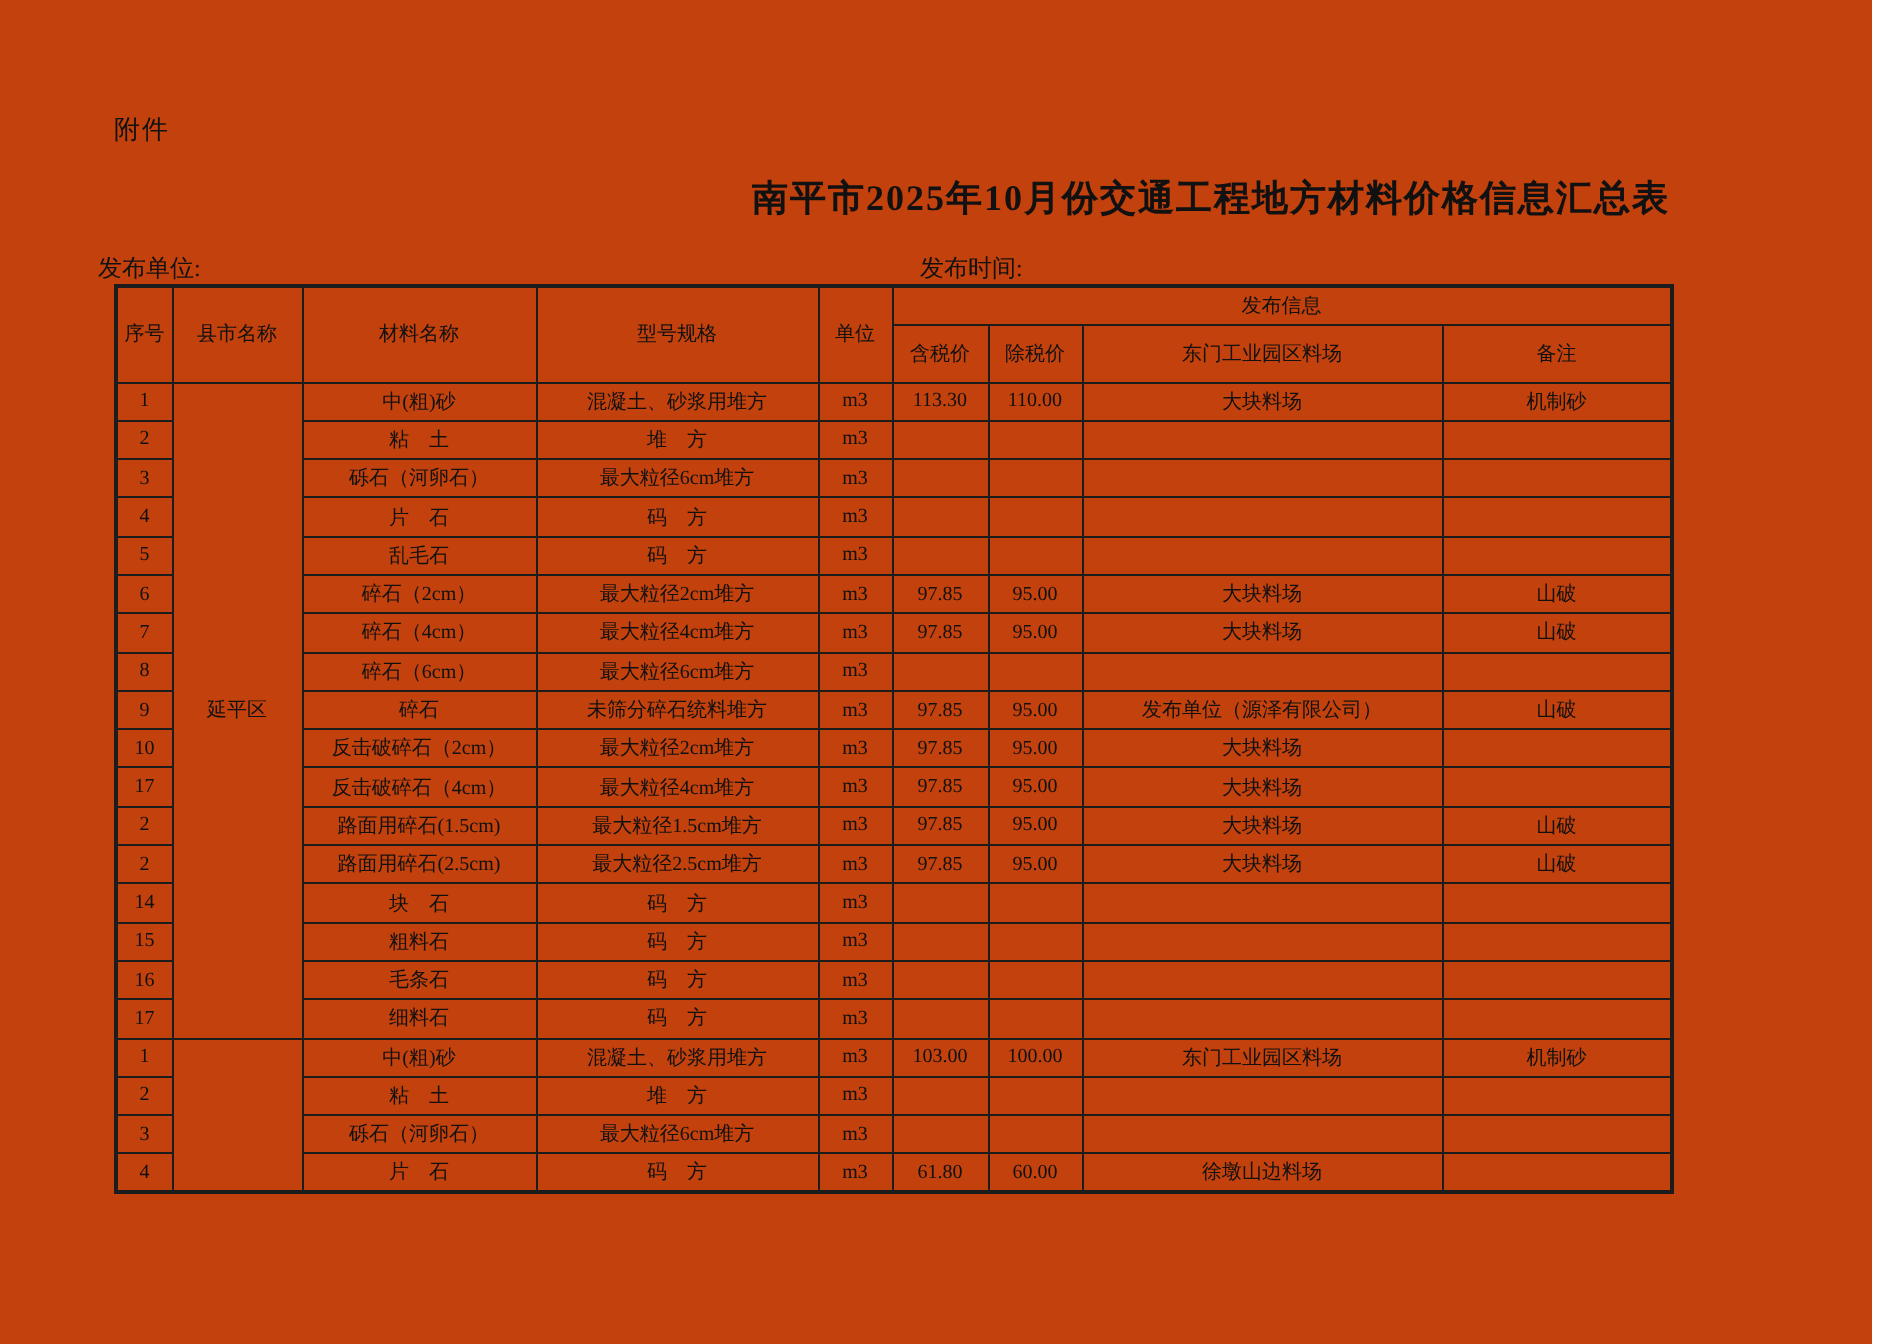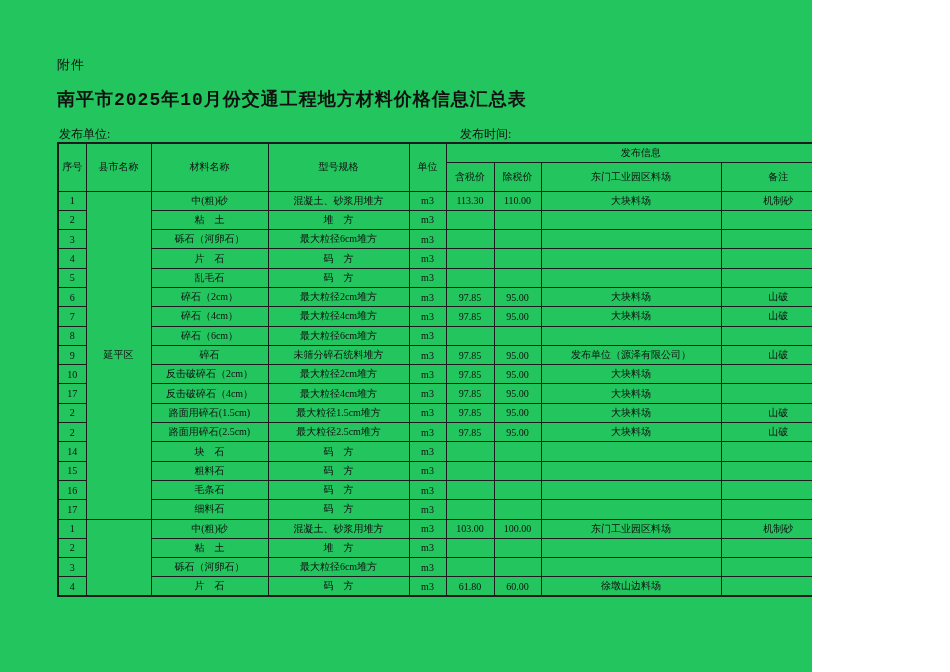--- a/index.html
+++ b/index.html
@@ -2,28 +2,28 @@
 <html><head>
 <meta charset="utf-8">
 <style>
   * { margin:0; padding:0; box-sizing:border-box; }
   html,body { background:#ffffff; }
   body {
     width:950px; height:672px;
     font-family:"Liberation Serif","DejaVu Serif",serif;
     color:#111111;
   }
-  .page { position:relative; width:812px; height:672px; background:#22c55e; overflow:hidden; }
+  .page { position:relative; width:936px; height:672px; background:#c2410c; overflow:hidden; }
   .attachment { position:absolute; left:57px; top:56px; font-size:13px; letter-spacing:1px; }
   .title {
     position:absolute; left:57px; top:87px; width:778px;
-    text-align:left; font-size:18px; font-weight:bold; letter-spacing:1px;font-family:Liberation Mono, monospace;
+    text-align:right; font-size:18px; font-weight:bold; letter-spacing:1px;
   }
   .meta { position:absolute; top:126px; font-size:12px; }
-  .meta.publisher { left:59px; }
+  .meta.publisher { left:49px; }
   .meta.ptime { left:460px;text-align:right; }
   table.price {
     position:absolute; left:57px; top:142px; width:778px;
     border-collapse:collapse; table-layout:fixed;
     border:2px solid #1c1c1c;
     font-size:10px;
   }
   table.price th, table.price td {
     border:1px solid #1c1c1c;
     text-align:center; vertical-align:middle;

